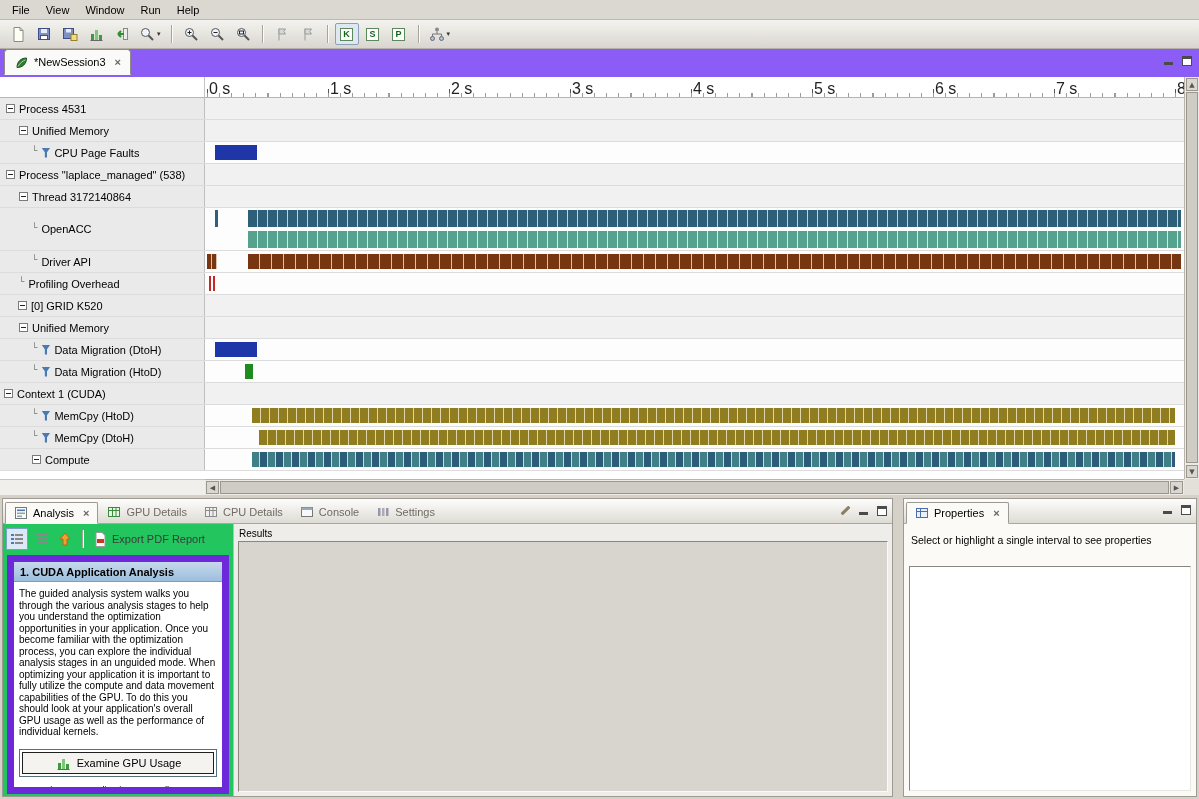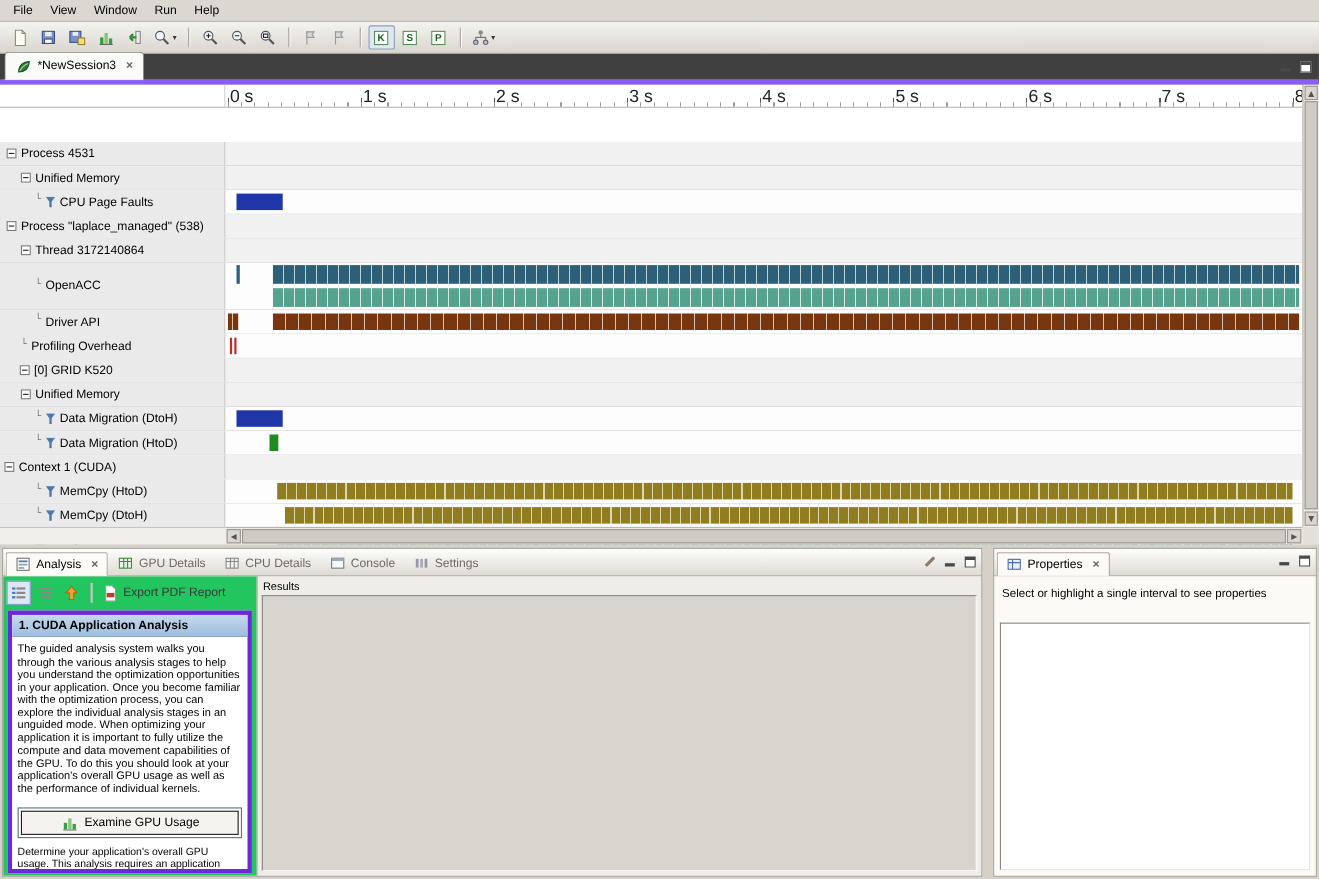--- a/index.html
+++ b/index.html
@@ -13,21 +13,21 @@
   .toolbar{position:absolute;left:0;top:20px;right:0;height:29px;background:linear-gradient(#f5f3ef,#d9d6d0);border-bottom:1px solid #b3afa7;display:flex;align-items:center;padding-left:6px;gap:2px;}
   .tbtn{min-width:24px;height:22px;display:flex;align-items:center;justify-content:center;border:1px solid transparent;border-radius:2px;padding:0 2px;}
   .tbtn.pressed{border-color:#8aa0b8;background:#dfe8f2;}
   .tsep{width:1px;height:18px;background:#a8a49c;margin:0 5px;box-shadow:1px 0 0 #fcfbf9;}
   .caret{font-family:"DejaVu Sans",sans-serif;font-size:7px;color:#333;margin-left:2px;}
   .icn{display:inline-flex;align-items:center;justify-content:center;}
   .icn svg{display:block;}
   .lbox{width:13px;height:13px;border:1px solid #5a8a5a;background:#fff;color:#14641c;font-size:9px;font-weight:bold;display:flex;align-items:center;justify-content:center;}
 
   
-  .edtabs{position:absolute;left:0;top:49px;right:0;height:28px;background:#404040;border-bottom:5px solid #8b5cf6;}
+  .edtabs{position:absolute;left:0;top:49px;right:0;height:28px;background:#8b5cf6;border-bottom:3px solid #8b5cf6;}
   .edtab{position:absolute;left:4px;bottom:-1px;height:26px;background:#fafaf8;border:1px solid #8f8b84;border-bottom:1px solid #fafaf8;border-radius:4px 4px 0 0;display:flex;align-items:center;padding:0 9px;gap:5px;}
   .closex{color:#666;font-weight:bold;font-size:11px;margin-left:4px;cursor:default;}
   .panel-ctrl{position:absolute;right:7px;top:7px;display:flex;gap:8px;align-items:center;}
   .ico-min{width:10px;height:10px;position:relative;}
   .ico-min::after{content:"";position:absolute;left:0;bottom:1px;width:9px;height:3px;background:#4a4a4a;}
   .ico-max{width:10px;height:10px;border:1px solid #4a4a4a;border-top:3px solid #4a4a4a;background:#fff;}
   .ico-pencil{width:11px;height:11px;position:relative;}
   .ico-pencil::before{content:"";position:absolute;left:4px;top:0;width:3px;height:11px;background:#8a7f66;transform:rotate(45deg);border-radius:1px;}
 
   
@@ -69,21 +69,21 @@
   .atab{height:22px;display:flex;align-items:center;gap:5px;padding:0 8px;color:#6f6b64;white-space:nowrap;}
   .atab.active{background:#fbfaf7;border:1px solid #9d9993;border-bottom:1px solid #fbfaf7;margin-bottom:-1px;border-radius:2px 2px 0 0;color:#000;}
   .pc2{top:6px;right:5px;}
   .abody{position:absolute;left:0;top:25px;right:0;bottom:0;background:#efede9;}
   .acol{position:absolute;left:0;top:0;width:231px;bottom:0;background:#22c55e;border-right:1px solid #c0bcb4;}
   .atoolbar{height:30px;display:flex;align-items:center;gap:2px;padding-left:3px;}
   .mbtn{width:22px;height:22px;display:flex;align-items:center;justify-content:center;border:1px solid transparent;}
   .mbtn.pressed{border-color:#7ba0c8;background:#dce8f5;}
   .msep{width:1px;height:18px;background:#a8a49c;margin:0 4px;box-shadow:1px 0 0 #fcfbf9;}
   .exportbtn{display:flex;align-items:center;gap:4px;color:#3a3a3a;padding:2px 3px;font-size:11px;}
-  .guided{position:absolute;left:4px;right:4px;top:31px;bottom:2px;border:4px solid #6d28d9;background:#fff;overflow:hidden;}
+  .guided{position:absolute;left:4px;right:4px;top:31px;bottom:2px;border:7px solid #6d28d9;background:#fff;overflow:hidden;}
   .ghead{height:20px;line-height:20px;padding-left:6px;font-weight:bold;font-size:11px;background:linear-gradient(180deg,#c6d9ec,#9dbede);border-bottom:1px solid #7e9cbc;}
   .gtext{padding:6px 5px 2px;font-size:10px;line-height:11.5px;}
   .gbtn-wrap{margin:9px 5px 0;border:1px solid #56707f;padding:2px;background:#fff;}
   .gbtn{border:1px solid #1f1f1f;background:#f4f3f0;height:22px;display:flex;align-items:center;justify-content:center;gap:6px;font-size:11px;}
   .gfoot{padding:7px 5px;font-size:9.5px;line-height:11px;}
   .results-label{position:absolute;left:236px;top:4px;font-size:10px;}
   .results-box{position:absolute;left:235px;right:4px;top:17px;bottom:4px;background:#d8d5cf;border:1px solid;border-color:#8a867e #fbfaf8 #fbfaf8 #8a867e;}
   .pbody{position:absolute;left:0;top:25px;right:0;bottom:0;background:#fbfaf7;}
   .phint{padding:10px 7px 0;font-size:10.5px;}
   .pbox{position:absolute;left:5px;right:5px;top:42px;bottom:5px;background:#fff;border:1px solid;border-color:#8a867e #e8e6e1 #e8e6e1 #8a867e;}
@@ -248,21 +248,21 @@
         <span class="ruler-label" style="left: 125px;">1 s</span>
         <span class="ruler-label" style="left: 246px;">2 s</span>
         <span class="ruler-label" style="left: 367px;">3 s</span>
         <span class="ruler-label" style="left: 488px;">4 s</span>
         <span class="ruler-label" style="left: 609px;">5 s</span>
         <span class="ruler-label" style="left: 730px;">6 s</span>
         <span class="ruler-label" style="left: 851px;">7 s</span>
         <span class="ruler-label" style="left: 972px;">8</span>
       </div>
     <div class="tl-rows">
-        <div class="tl-row" style="height: 22px; margin-top: 31px;">
+        <div class="tl-row" style="height: 22px;">
           <div class="tl-label" style="padding-left: 6px;">
             <span class="expander"></span>
             <span class="tl-text">Process 4531</span>
           </div>
           <div class="tl-track" style="background: rgb(241, 241, 241);"></div>
         </div>
         <div class="tl-row" style="height: 22px;">
           <div class="tl-label" style="padding-left: 19px;">
             <span class="expander"></span>
             <span class="tl-text">Unified Memory</span>

